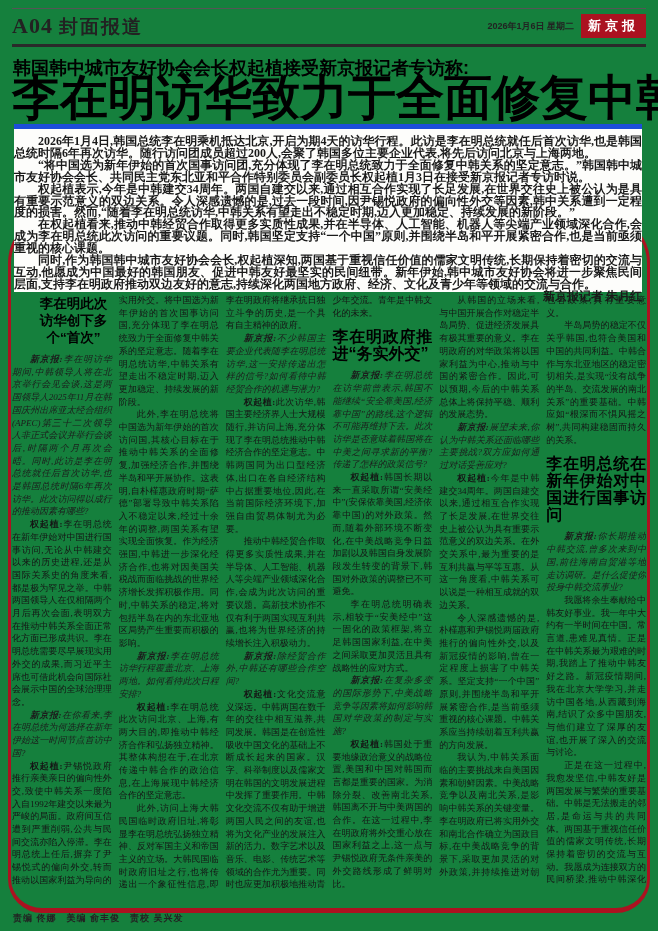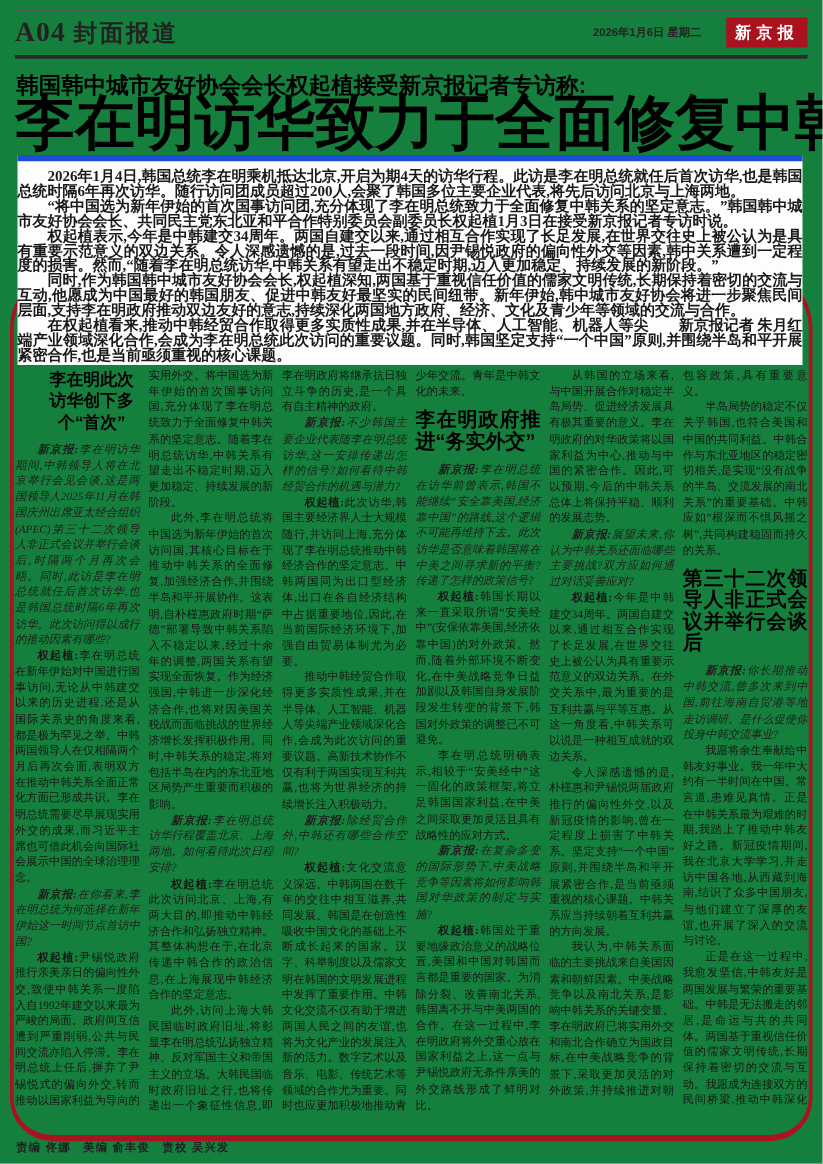--- a/index.html
+++ b/index.html
@@ -4,21 +4,21 @@
 <style>
   :root{ --accent:#ab1220; --ink:#111; }
   html,body{margin:0;padding:0;background:#e9e9e9;}
   .page{position:relative;width:658px;height:931px;margin:0 auto;background:#15803d;
         font-family:"Liberation Serif",serif;color:var(--ink);overflow:hidden;}
   .rule-top{position:absolute;left:12px;right:12px;top:8px;height:1px;background:#555;}
   .header-row{position:absolute;left:12px;right:12px;top:12px;height:28px;
               display:flex;justify-content:space-between;align-items:center;}
   .page-id{font-weight:bold;color:#222;letter-spacing:2px;font-size:19px;}
   .page-id .pageno{font-size:22px;letter-spacing:1px;margin-right:6px;}
-  .header-right{display:flex;align-items:center;gap:20px;}
+  .header-right{display:flex;align-items:center;gap:7px;}
   .date-line{font-size:9px;font-weight:bold;color:#222;font-family:"Liberation Sans",sans-serif;}
   .masthead{background:var(--accent);color:#fff;font-size:13px;font-weight:bold;
             padding:3px 7px;letter-spacing:4px;}
   .rule-thick{position:absolute;left:12px;right:12px;top:44px;height:3px;background:#2a2a2a;}
   .kicker{position:absolute;left:13px;top:56px;font-size:18px;font-weight:bold;
           font-family:"Liberation Sans",sans-serif;color:#000;}
   .headline{position:absolute;left:12px;top:66px;margin:0;font-size:48px;font-weight:900;
             color:#000;white-space:nowrap;letter-spacing:0px;}
   .red-frame{position:absolute;left:8px;right:8px;top:213px;height:692px;
              border:3px solid var(--accent);border-bottom-width:5px;
@@ -58,22 +58,22 @@
   <div class="rule-thick"></div>
 
   <div class="kicker">韩国韩中城市友好协会会长权起植接受新京报记者专访称:</div>
   <h1 class="headline">李在明访华致力于全面修复中韩关系</h1>
 
   <div class="red-frame"></div>
   <div class="lead-box" id="lead">
       <p>2026年1月4日,韩国总统李在明乘机抵达北京,开启为期4天的访华行程。此访是李在明总统就任后首次访华,也是韩国总统时隔6年再次访华。随行访问团成员超过200人,会聚了韩国多位主要企业代表,将先后访问北京与上海两地。</p>
       <p>“将中国选为新年伊始的首次国事访问团,充分体现了李在明总统致力于全面修复中韩关系的坚定意志。”韩国韩中城市友好协会会长、共同民主党东北亚和平合作特别委员会副委员长权起植1月3日在接受新京报记者专访时说。</p>
       <p>权起植表示,今年是中韩建交34周年。两国自建交以来,通过相互合作实现了长足发展,在世界交往史上被公认为是具有重要示范意义的双边关系。令人深感遗憾的是,过去一段时间,因尹锡悦政府的偏向性外交等因素,韩中关系遭到一定程度的损害。然而,“随着李在明总统访华,中韩关系有望走出不稳定时期,迈入更加稳定、持续发展的新阶段。”</p>
+      <p>在权起植看来,推动中韩经贸合作取得更多实质性成果,并在半导体、人工智能、机器人等尖端产业领域深化合作,会成为李在明总统此次访问的重要议题。同时,韩国坚定支持“一个中国”原则,并围绕半岛和平开展紧密合作,也是当前亟须重视的核心课题。</p>
       <p>同时,作为韩国韩中城市友好协会会长,权起植深知,两国基于重视信任价值的儒家文明传统,长期保持着密切的交流与互动,他愿成为中国最好的韩国朋友、促进中韩友好最坚实的民间纽带。新年伊始,韩中城市友好协会将进一步聚焦民间层面,支持李在明政府推动双边友好的意志,持续深化两国地方政府、经济、文化及青少年等领域的交流与合作。<span class="reporter">新京报记者 朱月红</span></p>
-      <p>在权起植看来,推动中韩经贸合作取得更多实质性成果,并在半导体、人工智能、机器人等尖端产业领域深化合作,会成为李在明总统此次访问的重要议题。同时,韩国坚定支持“一个中国”原则,并围绕半岛和平开展紧密合作,也是当前亟须重视的核心课题。</p>
     </div>
   <div class="columns" id="columns">
       <div class="b-head">李在明此次访华创下多个“首次”</div>
       <p class="q"><span class="lbl">新京报:</span>李在明访华期间,中韩领导人将在北京举行会见会谈,这是两国领导人2025年11月在韩国庆州出席亚太经合组织(APEC)第三十二次领导人非正式会议并举行会谈后,时隔两个月再次会晤。同时,此访是李在明总统就任后首次访华,也是韩国总统时隔6年再次访华。此次访问得以成行的推动因素有哪些?</p>
       <p class="a"><span class="lbl">权起植:</span>李在明总统在新年伊始对中国进行国事访问,无论从中韩建交以来的历史进程,还是从国际关系史的角度来看,都是极为罕见之举。中韩两国领导人在仅相隔两个月后再次会面,表明双方在推动中韩关系全面正常化方面已形成共识。李在明总统需要尽早展现实用外交的成果,而习近平主席也可借此机会向国际社会展示中国的全球治理理念。</p>
       <p class="q"><span class="lbl">新京报:</span>在你看来,李在明总统为何选择在新年伊始这一时间节点首访中国?</p>
       <p class="a"><span class="lbl">权起植:</span>尹锡悦政府推行亲美亲日的偏向性外交,致使中韩关系一度陷入自1992年建交以来最为严峻的局面。政府间互信遭到严重削弱,公共与民间交流亦陷入停滞。李在明总统上任后,摒弃了尹锡悦式的偏向外交,转而推动以国家利益为导向的实用外交。将中国选为新年伊始的首次国事访问国,充分体现了李在明总统致力于全面修复中韩关系的坚定意志。随着李在明总统访华,中韩关系有望走出不稳定时期,迈入更加稳定、持续发展的新阶段。</p>
       <p class="cont">此外,李在明总统将中国选为新年伊始的首次访问国,其核心目标在于推动中韩关系的全面修复,加强经济合作,并围绕半岛和平开展协作。这表明,自朴槿惠政府时期“萨德”部署导致中韩关系陷入不稳定以来,经过十余年的调整,两国关系有望实现全面恢复。作为经济强国,中韩进一步深化经济合作,也将对因美国关税战而面临挑战的世界经济增长发挥积极作用。同时,中韩关系的稳定,将对包括半岛在内的东北亚地区局势产生重要而积极的影响。</p>
       <p class="q"><span class="lbl">新京报:</span>李在明总统访华行程覆盖北京、上海两地。如何看待此次日程安排?</p>
       <p class="a"><span class="lbl">权起植:</span>李在明总统此次访问北京、上海,有两大目的,即推动中韩经济合作和弘扬独立精神。其整体构想在于,在北京传递中韩合作的政治信息,在上海展现中韩经济合作的坚定意志。</p>
@@ -88,20 +88,20 @@
       <p class="a"><span class="lbl">权起植:</span>韩国长期以来一直采取所谓“安美经中”(安保依靠美国,经济依靠中国)的对外政策。然而,随着外部环境不断变化,在中美战略竞争日益加剧以及韩国自身发展阶段发生转变的背景下,韩国对外政策的调整已不可避免。</p>
       <p class="cont">李在明总统明确表示,相较于“安美经中”这一固化的政策框架,将立足韩国国家利益,在中美之间采取更加灵活且具有战略性的应对方式。</p>
       <p class="q"><span class="lbl">新京报:</span>在复杂多变的国际形势下,中美战略竞争等因素将如何影响韩国对华政策的制定与实施?</p>
       <p class="a"><span class="lbl">权起植:</span>韩国处于重要地缘政治意义的战略位置,美国和中国对韩国而言都是重要的国家。为消除分裂、改善南北关系,韩国离不开与中美两国的合作。在这一过程中,李在明政府将外交重心放在国家利益之上,这一点与尹锡悦政府无条件亲美的外交路线形成了鲜明对比。</p>
       <p class="cont">从韩国的立场来看,与中国开展合作对稳定半岛局势、促进经济发展具有极其重要的意义。李在明政府的对华政策将以国家利益为中心,推动与中国的紧密合作。因此,可以预期,今后的中韩关系总体上将保持平稳、顺利的发展态势。</p>
       <p class="q"><span class="lbl">新京报:</span>展望未来,你认为中韩关系还面临哪些主要挑战?双方应如何通过对话妥善应对?</p>
       <p class="a"><span class="lbl">权起植:</span>今年是中韩建交34周年。两国自建交以来,通过相互合作实现了长足发展,在世界交往史上被公认为具有重要示范意义的双边关系。在外交关系中,最为重要的是互利共赢与平等互惠。从这一角度看,中韩关系可以说是一种相互成就的双边关系。</p>
       <p class="cont">令人深感遗憾的是,朴槿惠和尹锡悦两届政府推行的偏向性外交,以及新冠疫情的影响,曾在一定程度上损害了中韩关系。坚定支持“一个中国”原则,并围绕半岛和平开展紧密合作,是当前亟须重视的核心课题。中韩关系应当持续朝着互利共赢的方向发展。</p>
       <p class="cont">我认为,中韩关系面临的主要挑战来自美国因素和朝鲜因素。中美战略竞争以及南北关系,是影响中韩关系的关键变量。李在明政府已将实用外交和南北合作确立为国政目标,在中美战略竞争的背景下,采取更加灵活的对外政策,并持续推进对朝包容政策,具有重要意义。</p>
       <p class="cont">半岛局势的稳定不仅关乎韩国,也符合美国和中国的共同利益。中韩合作与东北亚地区的稳定密切相关,是实现“没有战争的半岛、交流发展的南北关系”的重要基础。中韩应如“根深而不惧风摇之树”,共同构建稳固而持久的关系。</p>
-      <div class="b-subhead">第三十二次领导人非正式会议并举行会谈后</div>
+      <div class="b-subhead">李在明总统在新年伊始对中国进行国事访问</div>
       <p class="q"><span class="lbl">新京报:</span>你长期推动中韩交流,曾多次来到中国,前往海南自贸港等地走访调研。是什么促使你投身中韩交流事业?</p>
       <p class="cont">我愿将余生奉献给中韩友好事业。我一年中大约有一半时间在中国。常言道,患难见真情。正是在中韩关系最为艰难的时期,我踏上了推动中韩友好之路。新冠疫情期间,我在北京大学学习,并走访中国各地,从西藏到海南,结识了众多中国朋友,与他们建立了深厚的友谊,也开展了深入的交流与讨论。</p>
       <p class="cont">正是在这一过程中,我愈发坚信,中韩友好是两国发展与繁荣的重要基础。中韩是无法搬走的邻居,是命运与共的共同体。两国基于重视信任价值的儒家文明传统,长期保持着密切的交流与互动。我愿成为连接双方的民间桥梁,推动中韩深化合作;也愿成为中国最好的韩国朋友,成为促进中韩友好的最坚实民间纽带。</p>
     </div>
 
   <footer class="credits">责编 佟娜　美编 俞丰俊　责校 吴兴发</footer>
 </div>
 
 </body></html>

